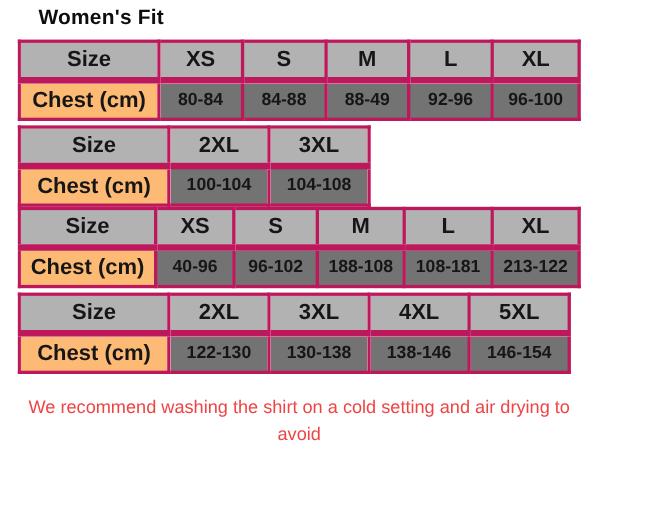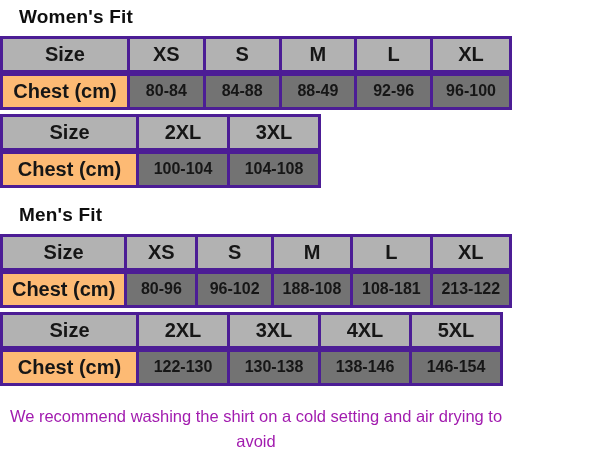--- a/index.html
+++ b/index.html
@@ -8,38 +8,39 @@
     background: #ffffff;
     font-family: "Liberation Sans", sans-serif;
   }
   .page {
     width: 520px;
     height: 465px;
     box-sizing: border-box;
     padding: 6px 8px 0 0;
     background: #ffffff;
     overflow: hidden;
+    margin-left: 16px;
   }
   .fit-heading {
     font-size: 19px;
     font-weight: bold;
     color: #0e0e0e;
     line-height: 1.15;
     margin: 0 0 8px 19px;
     letter-spacing: 0.2px;
   }
   .fit-heading.mens {
     margin-top: 16px;
   }
   table.size-table {
     border-collapse: collapse;
     table-layout: fixed;
   }
   table.size-table td {
-    border: 3px solid #4c1d95;
+    border: 3px solid #be185d;
     text-align: center;
     vertical-align: middle;
     font-weight: bold;
     color: #161616;
     height: 31px;
     padding: 0 2px;
     overflow: hidden;
     white-space: nowrap;
   }
   table.size-table tr.header-row td {
@@ -56,21 +57,21 @@
     font-size: 20px;
   }
   col.label-col  { width: 136px; }
   col.size-col   { width: 91px; }
   table.size-table.stacked { margin-top: 4px; }
   .care-note {
     margin-top: 18px;
     text-align: center;
     font-size: 16.5px;
     line-height: 1.55;
-    color: #a21caf;
+    color: #ef4444;
   }
 </style>
 </head>
 <body>
 
 <div class="page">
 
   <div class="fit-heading">Women's Fit</div>
 
   <table class="size-table">
@@ -115,21 +116,20 @@
         <td>3XL</td>
       </tr>
       <tr class="value-row">
         <td class="row-label">Chest (cm)</td>
         <td>100-104</td>
         <td>104-108</td>
       </tr>
     </tbody>
   </table>
 
-  <div class="fit-heading mens">Men's Fit</div>
 
   <table class="size-table">
     <colgroup>
       <col class="label-col">
         <col class="size-col">
         <col class="size-col">
         <col class="size-col">
         <col class="size-col">
         <col class="size-col">
     </colgroup>
@@ -137,21 +137,21 @@
       <tr class="header-row">
         <td>Size</td>
         <td>XS</td>
         <td>S</td>
         <td>M</td>
         <td>L</td>
         <td>XL</td>
       </tr>
       <tr class="value-row">
         <td class="row-label">Chest (cm)</td>
-        <td>80-96</td>
+        <td>40-96</td>
         <td>96-102</td>
         <td>188-108</td>
         <td>108-181</td>
         <td>213-122</td>
       </tr>
     </tbody>
   </table>
 
   <table class="size-table stacked">
     <colgroup>

